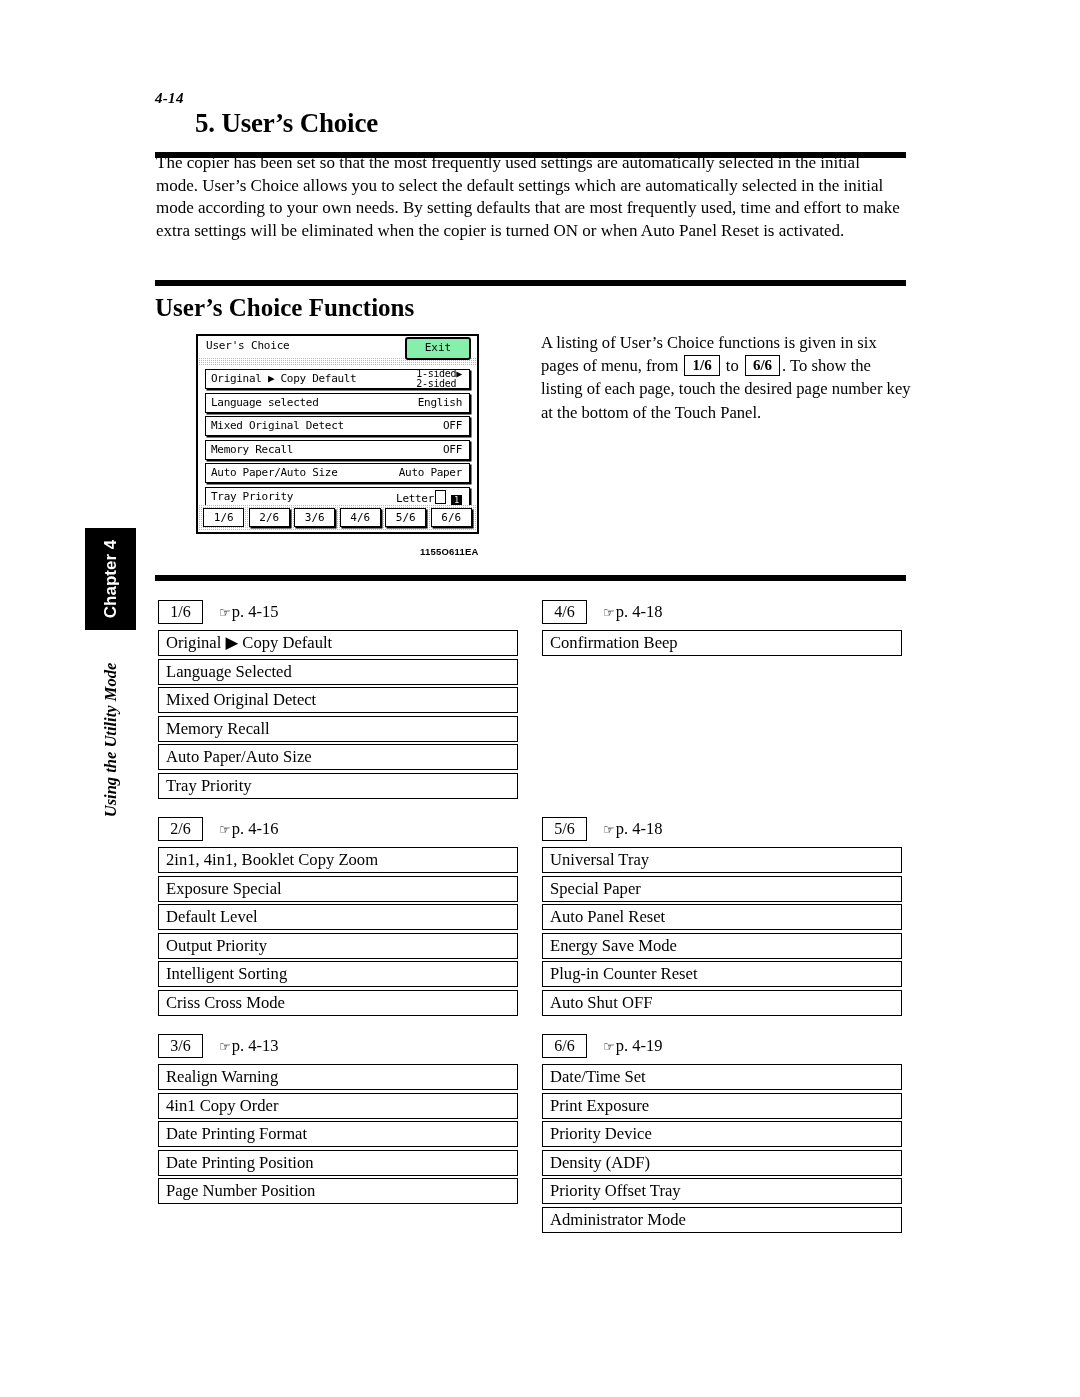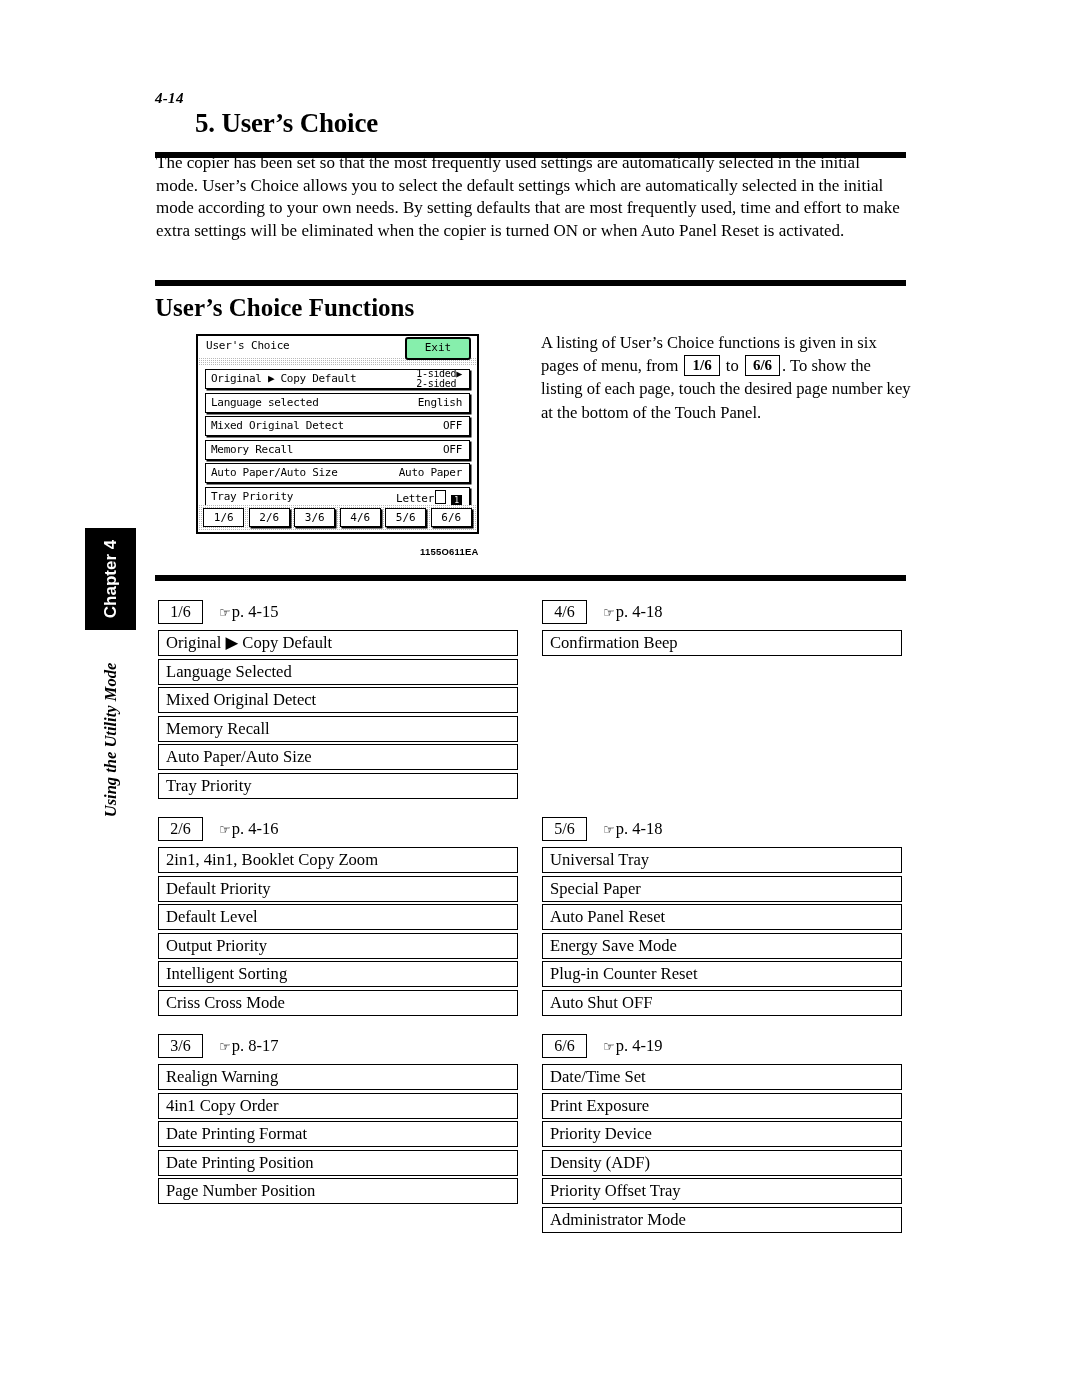--- a/index.html
+++ b/index.html
@@ -405,30 +405,30 @@
       <div class="item">Memory Recall</div>
       <div class="item">Auto Paper/Auto Size</div>
       <div class="item">Tray Priority</div>
     </div>
     <div class="group" style="top: 817px; left: 0px;">
       <div class="group-head">
         <div class="pagekey">2/6</div>
         <div class="pref"><span class="hand">☞</span><span>p. 4-16</span></div>
       </div>
       <div class="item">2in1, 4in1, Booklet Copy Zoom</div>
-      <div class="item">Default Priority</div>
+      <div class="item">Exposure Special</div>
       <div class="item">Default Level</div>
       <div class="item">Output Priority</div>
       <div class="item">Intelligent Sorting</div>
       <div class="item">Criss Cross Mode</div>
     </div>
     <div class="group" style="top: 1034px; left: 0px;">
       <div class="group-head">
         <div class="pagekey">3/6</div>
-        <div class="pref"><span class="hand">☞</span><span>p. 8-17</span></div>
+        <div class="pref"><span class="hand">☞</span><span>p. 4-13</span></div>
       </div>
       <div class="item">Realign Warning</div>
       <div class="item">4in1 Copy Order</div>
       <div class="item">Date Printing Format</div>
       <div class="item">Date Printing Position</div>
       <div class="item">Page Number Position</div>
     </div>
   </div>
 <div class="col" id="col-right">
     <div class="group" style="top: 600px; left: 0px;">

